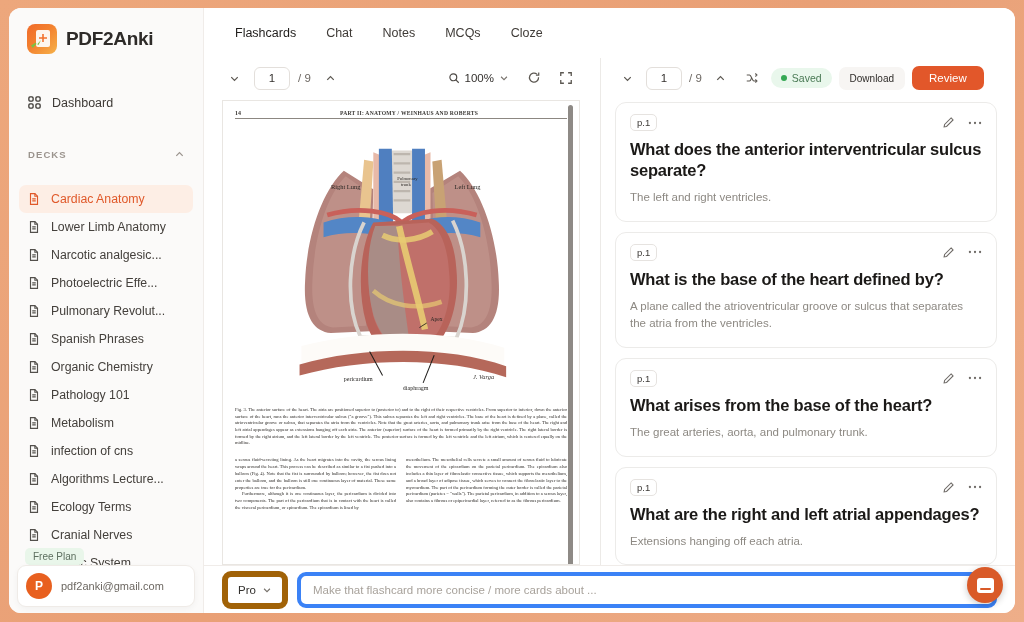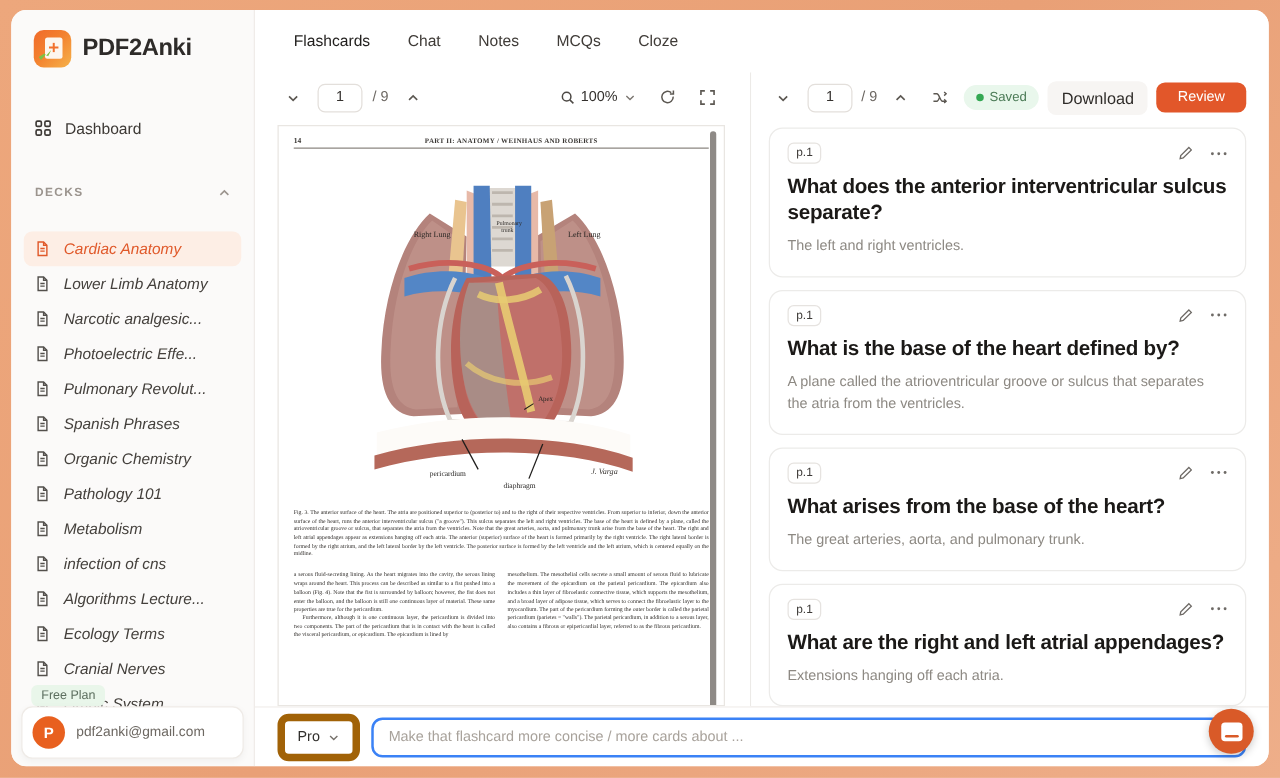--- a/index.html
+++ b/index.html
@@ -65,21 +65,20 @@
   .decks-head {
     display: flex; align-items: center; justify-content: space-between;
     padding: 12px 18px 5px 19px;
   }
   .decks-title { font-size: 9.5px; letter-spacing: 1.1px; color: #9b948e; font-weight: 600; }
   .chev-up { width: 11px; height: 11px; color: #9b948e; }
 
   .decks-list {
     flex: 1 1 auto; overflow: hidden;
     padding: 0 10px;
-    font-style: italic;
   }
   .deck {
     display: flex; align-items: center; gap: 10px;
     padding: 7px 8px; border-radius: 7px; cursor: pointer;
     font-size: 12.3px; color: #44403c; white-space: nowrap;
   }
   .deck.active { background: #fdeee5; color: #e0592a; }
   .deck.active .deck-ico { color: #e0592a; }
   .deck-ico { width: 14px; height: 14px; flex: 0 0 14px; color: #53504c; }
 
@@ -196,21 +195,21 @@
     height: 40px; flex: 0 0 40px; display: flex; align-items: center; gap: 7px;
     padding: 0 18px 0 14px;
   }
   .pill {
     display: flex; align-items: center; gap: 5px;
     background: #e9f7ec; color: #4a7a55; font-size: 10.5px;
     padding: 4px 10px; border-radius: 999px; justify-content: flex-end;
   }
   .dot { width: 6px; height: 6px; border-radius: 50%; background: #34a853; }
   .btn-ghost {
-    font-size: 13px; color: #2f2c29; background: #f7f5f3;
+    font-size: 10px; color: #2f2c29; background: #f7f5f3;
     border: none; border-radius: 7px; padding: 6px 11px; cursor: pointer;
   }
   .btn-primary {
     font-size: 11.5px; color: #fff; background: #e2572a;
     border: none; border-radius: 7px; padding: 6px 17px; cursor: pointer;
   }
 
   .cards-scroll {
     flex: 1 1 auto; overflow: hidden; padding: 4px 18px 0 14px;
     position: relative;
@@ -239,21 +238,21 @@
     display: flex; align-items: center; gap: 9px;
     padding: 0 18px 0 18px; background: #fff;
   }
   .model-select {
     display: flex; align-items: center; gap: 6px;
     border: 6px solid #a16207; border-radius: 9px;
     padding: 7px 10px; font-size: 11.5px; color: #32302d; cursor: pointer;
     background: #fff;
   }
   .prompt-input {
-    flex: 1 1 auto; border: 2px solid #3b82f6; border-radius: 9px;
+    flex: 1 1 auto; border: 4px solid #3b82f6; border-radius: 9px;
     padding: 8px 12px; font-size: 11.5px; color: #3a3734;
     font-family: "Liberation Sans", sans-serif; outline: none; background: #fff;
   }
   .prompt-input::placeholder { color: #a8a29b; }
 
   #intercom {
     position: absolute; right: 12px; bottom: 10px;
     width: 36px; height: 36px; border-radius: 50%;
     background: #d95a28; cursor: pointer;
     display: flex; align-items: center; justify-content: center;

